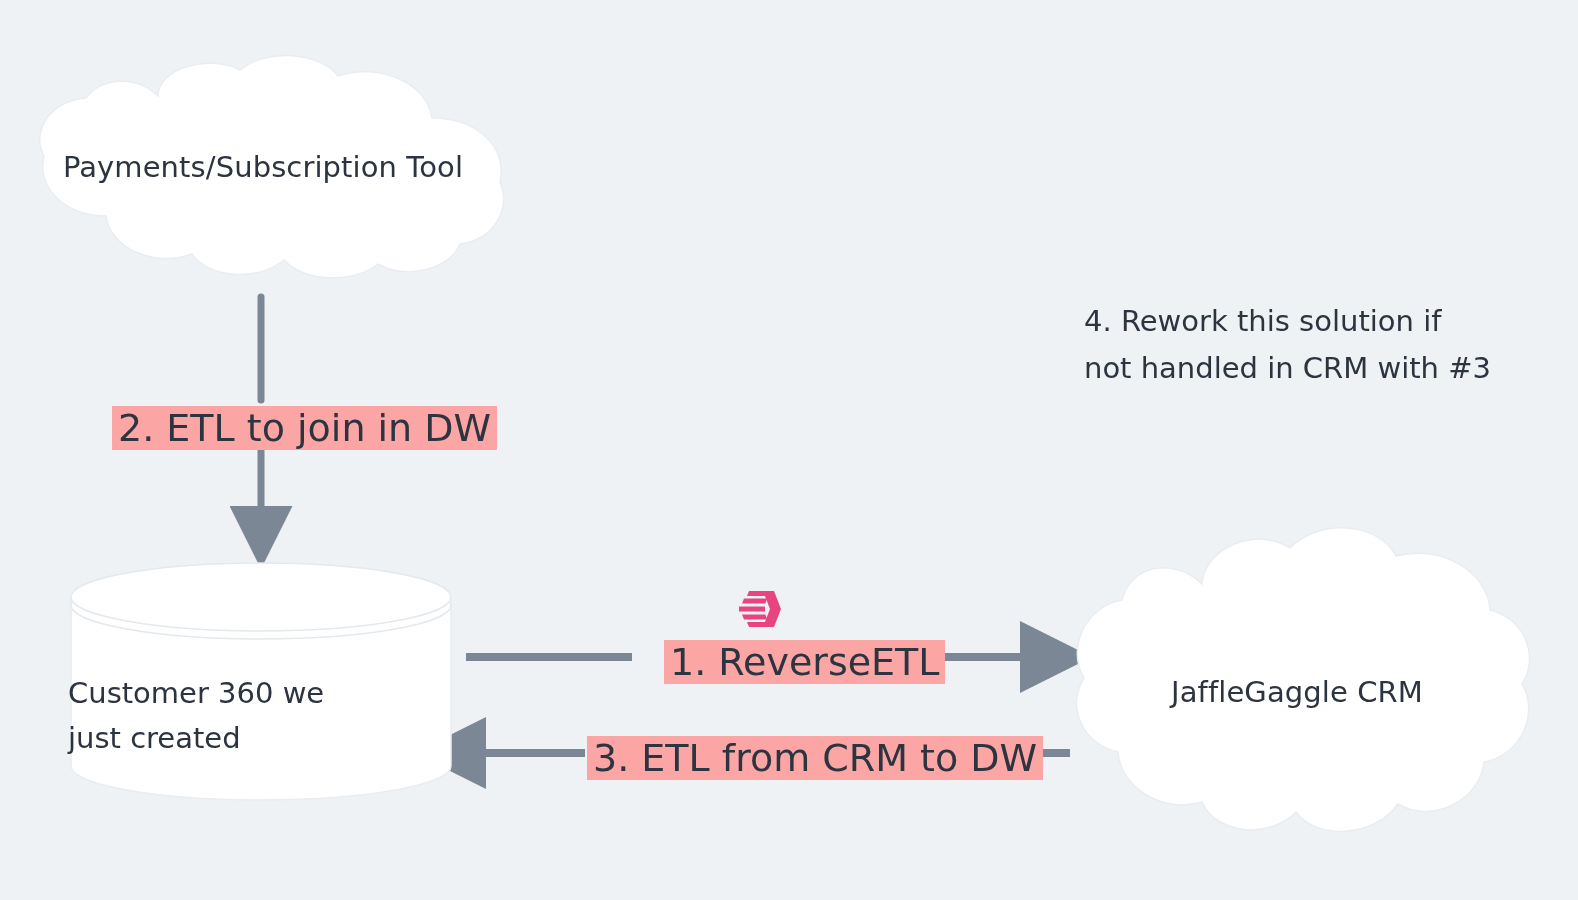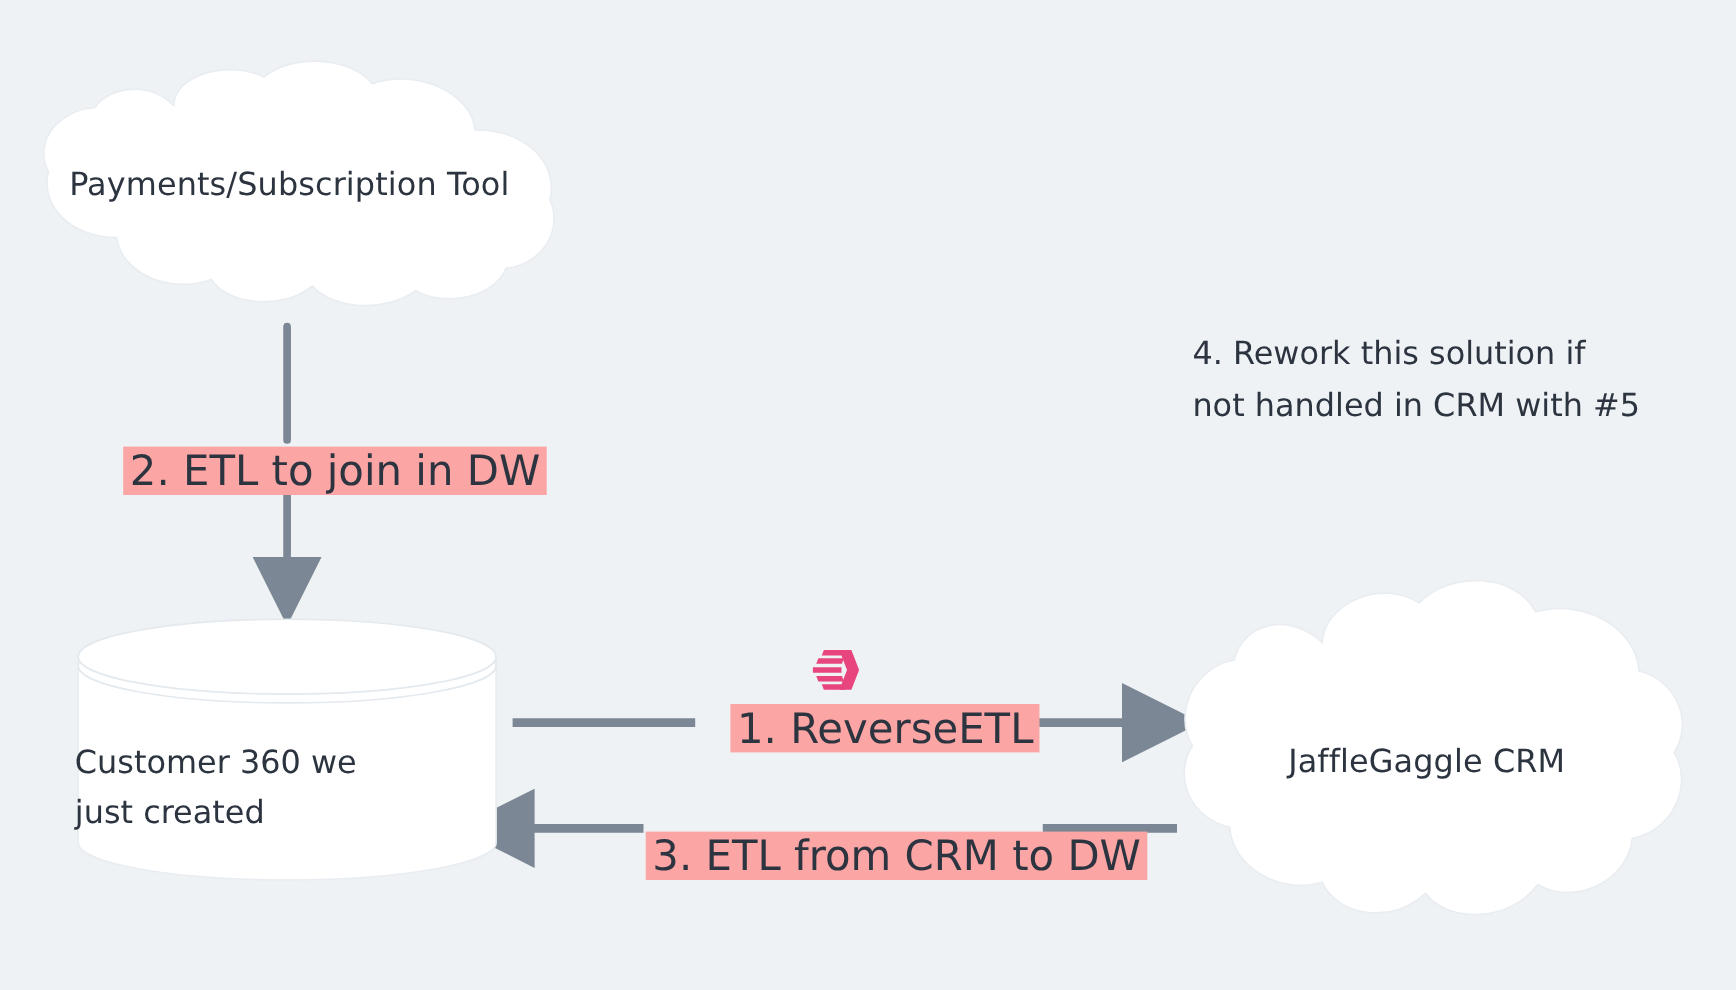--- a/index.html
+++ b/index.html
@@ -174,21 +174,21 @@
           C 22 74, 44 44, 78 42
           C 92 22, 128 18, 150 40
           Z" fill="#ffffff" stroke="#e9edf1" stroke-width="1.5"></path>
       </g>
     </svg>
     <div class="cloud-label">Payments/Subscription Tool</div>
   </div>
 
 
   <div class="free-text" style="left:1084px; top:298px; width:440px;">4. Rework this solution if
-not handled in CRM with #5</div>
+not handled in CRM with #3</div>
 
   <div class="edge-label" style="left:112px; top:406px;">2. ETL to join in DW</div>
 
   <div class="cyl-wrap" style="left:68px; top:563px; width:386px; height:237px;">
     <svg width="386" height="237" viewBox="0 0 386 237">
 
       <path d="M 3 34 L 3 203 A 190 34 0 0 0 383 203 L 383 34 Z" fill="#ffffff" stroke="#e9edf1" stroke-width="1.5"></path>
 
       <ellipse cx="193" cy="42" rx="190" ry="34" fill="none" stroke="#e4e9ee" stroke-width="1.5"></ellipse>
 
@@ -208,21 +208,21 @@
       <path d="M 13 2 L 33 2 L 31 7 L 11 7 Z" fill="#e8457f"></path>
       <path d="M 8 9.5 L 31 9.5 L 29.5 14.5 L 6 14.5 Z" fill="#e8457f"></path>
       <path d="M 3 17.5 L 29 17.5 L 29 22.5 L 3 22.5 Z" fill="#e8457f"></path>
       <path d="M 6 25.5 L 29.5 25.5 L 31 30.5 L 8 30.5 Z" fill="#e8457f"></path>
       <path d="M 11 33 L 31 33 L 33 38 L 13 38 Z" fill="#e8457f"></path>
     </svg>
   </div>
 
   <div class="edge-label" style="left:664px; top:640px;">1. ReverseETL</div>
 
-  <div class="edge-label" style="left:587px; top:756px;text-align:right;">3. ETL from CRM to DW</div>
+  <div class="edge-label" style="left:587px; top:736px;text-align:right;">3. ETL from CRM to DW</div>
 
   <div class="cloud-wrap" style="left:1052px; top:522px; width:490px; height:320px;">
     <svg width="490" height="320" viewBox="0 0 490 320">
       <path d="
         M 150 62
         C 152 26, 204 4, 238 26
         C 268 -4, 326 0, 344 34
         C 390 22, 436 50, 438 88
         C 472 96, 488 134, 470 162
         C 488 192, 468 234, 432 240

